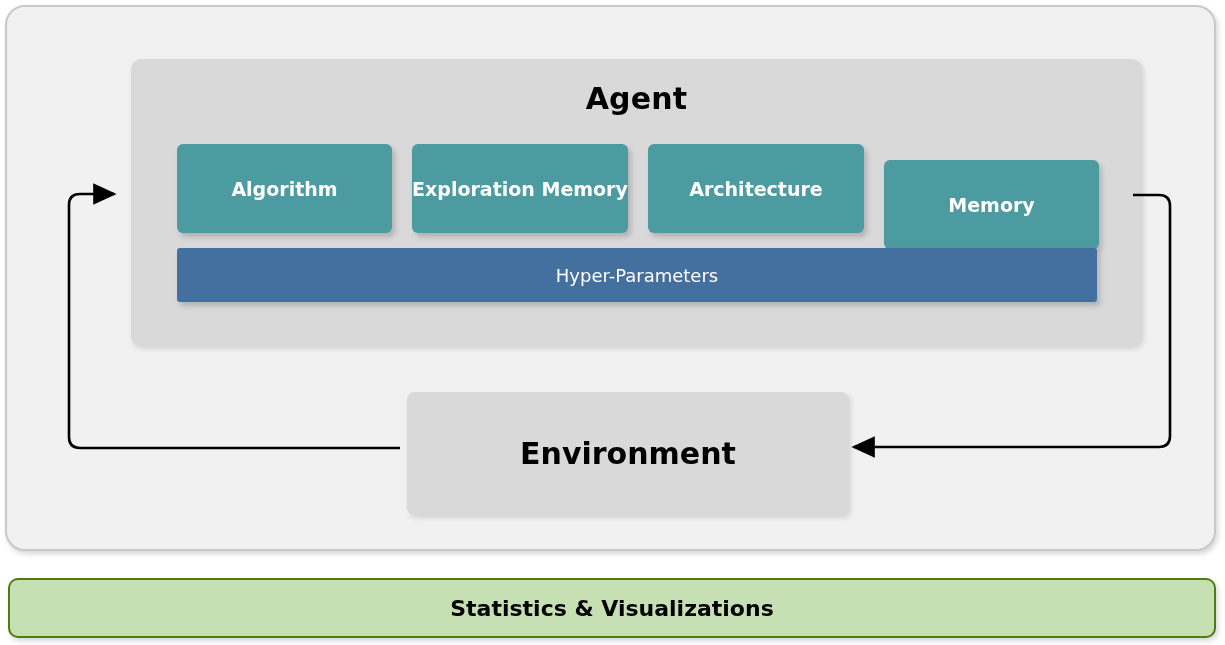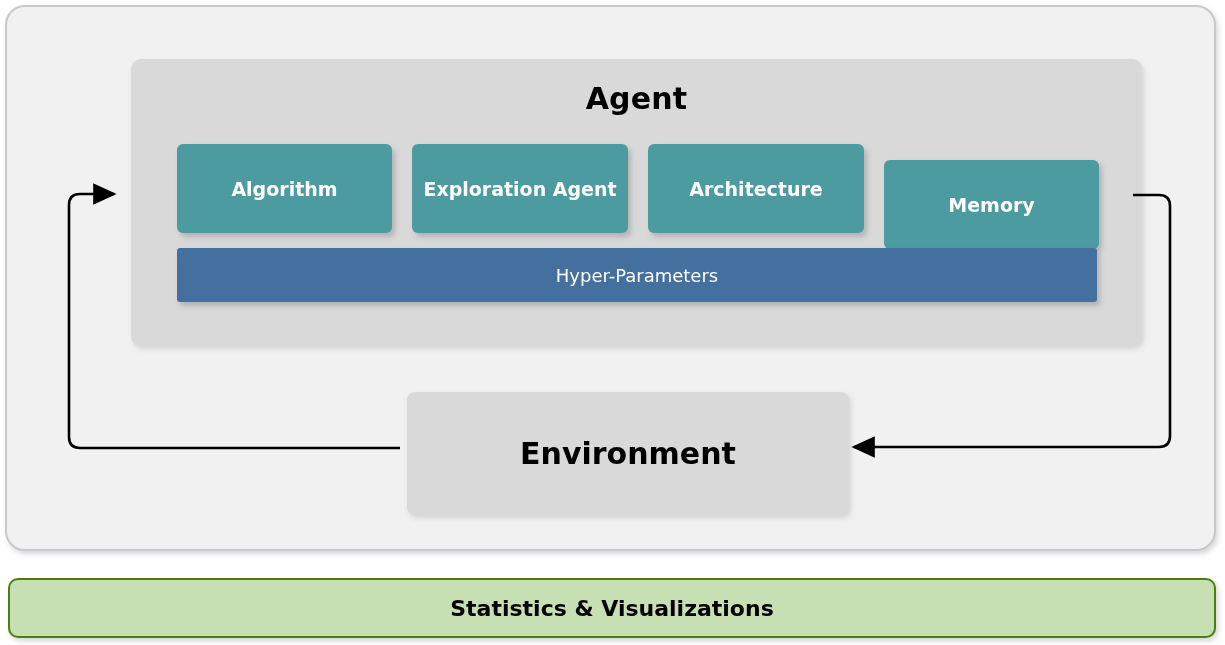--- a/index.html
+++ b/index.html
@@ -165,21 +165,21 @@
 <div id="canvas">
 
   <div class="outer-panel">
 
     <div class="agent-panel">
 
       <div class="agent-title">Agent</div>
 
       <div class="component-row">
         <div class="component-box c0">Algorithm</div>
-        <div class="component-box c1">Exploration Agent</div>
+        <div class="component-box c1">Exploration Memory</div>
         <div class="component-box c2">Architecture</div>
         <div class="component-box c3">Memory</div>
       </div>
 
       <div class="hyper-bar">Hyper-Parameters</div>
     </div>
 
     <div class="environment-box">Environment</div>
 
     <svg class="arrows" style="left:-7px; top:-7px;" viewBox="0 0 1225 645" width="1225" height="645">

